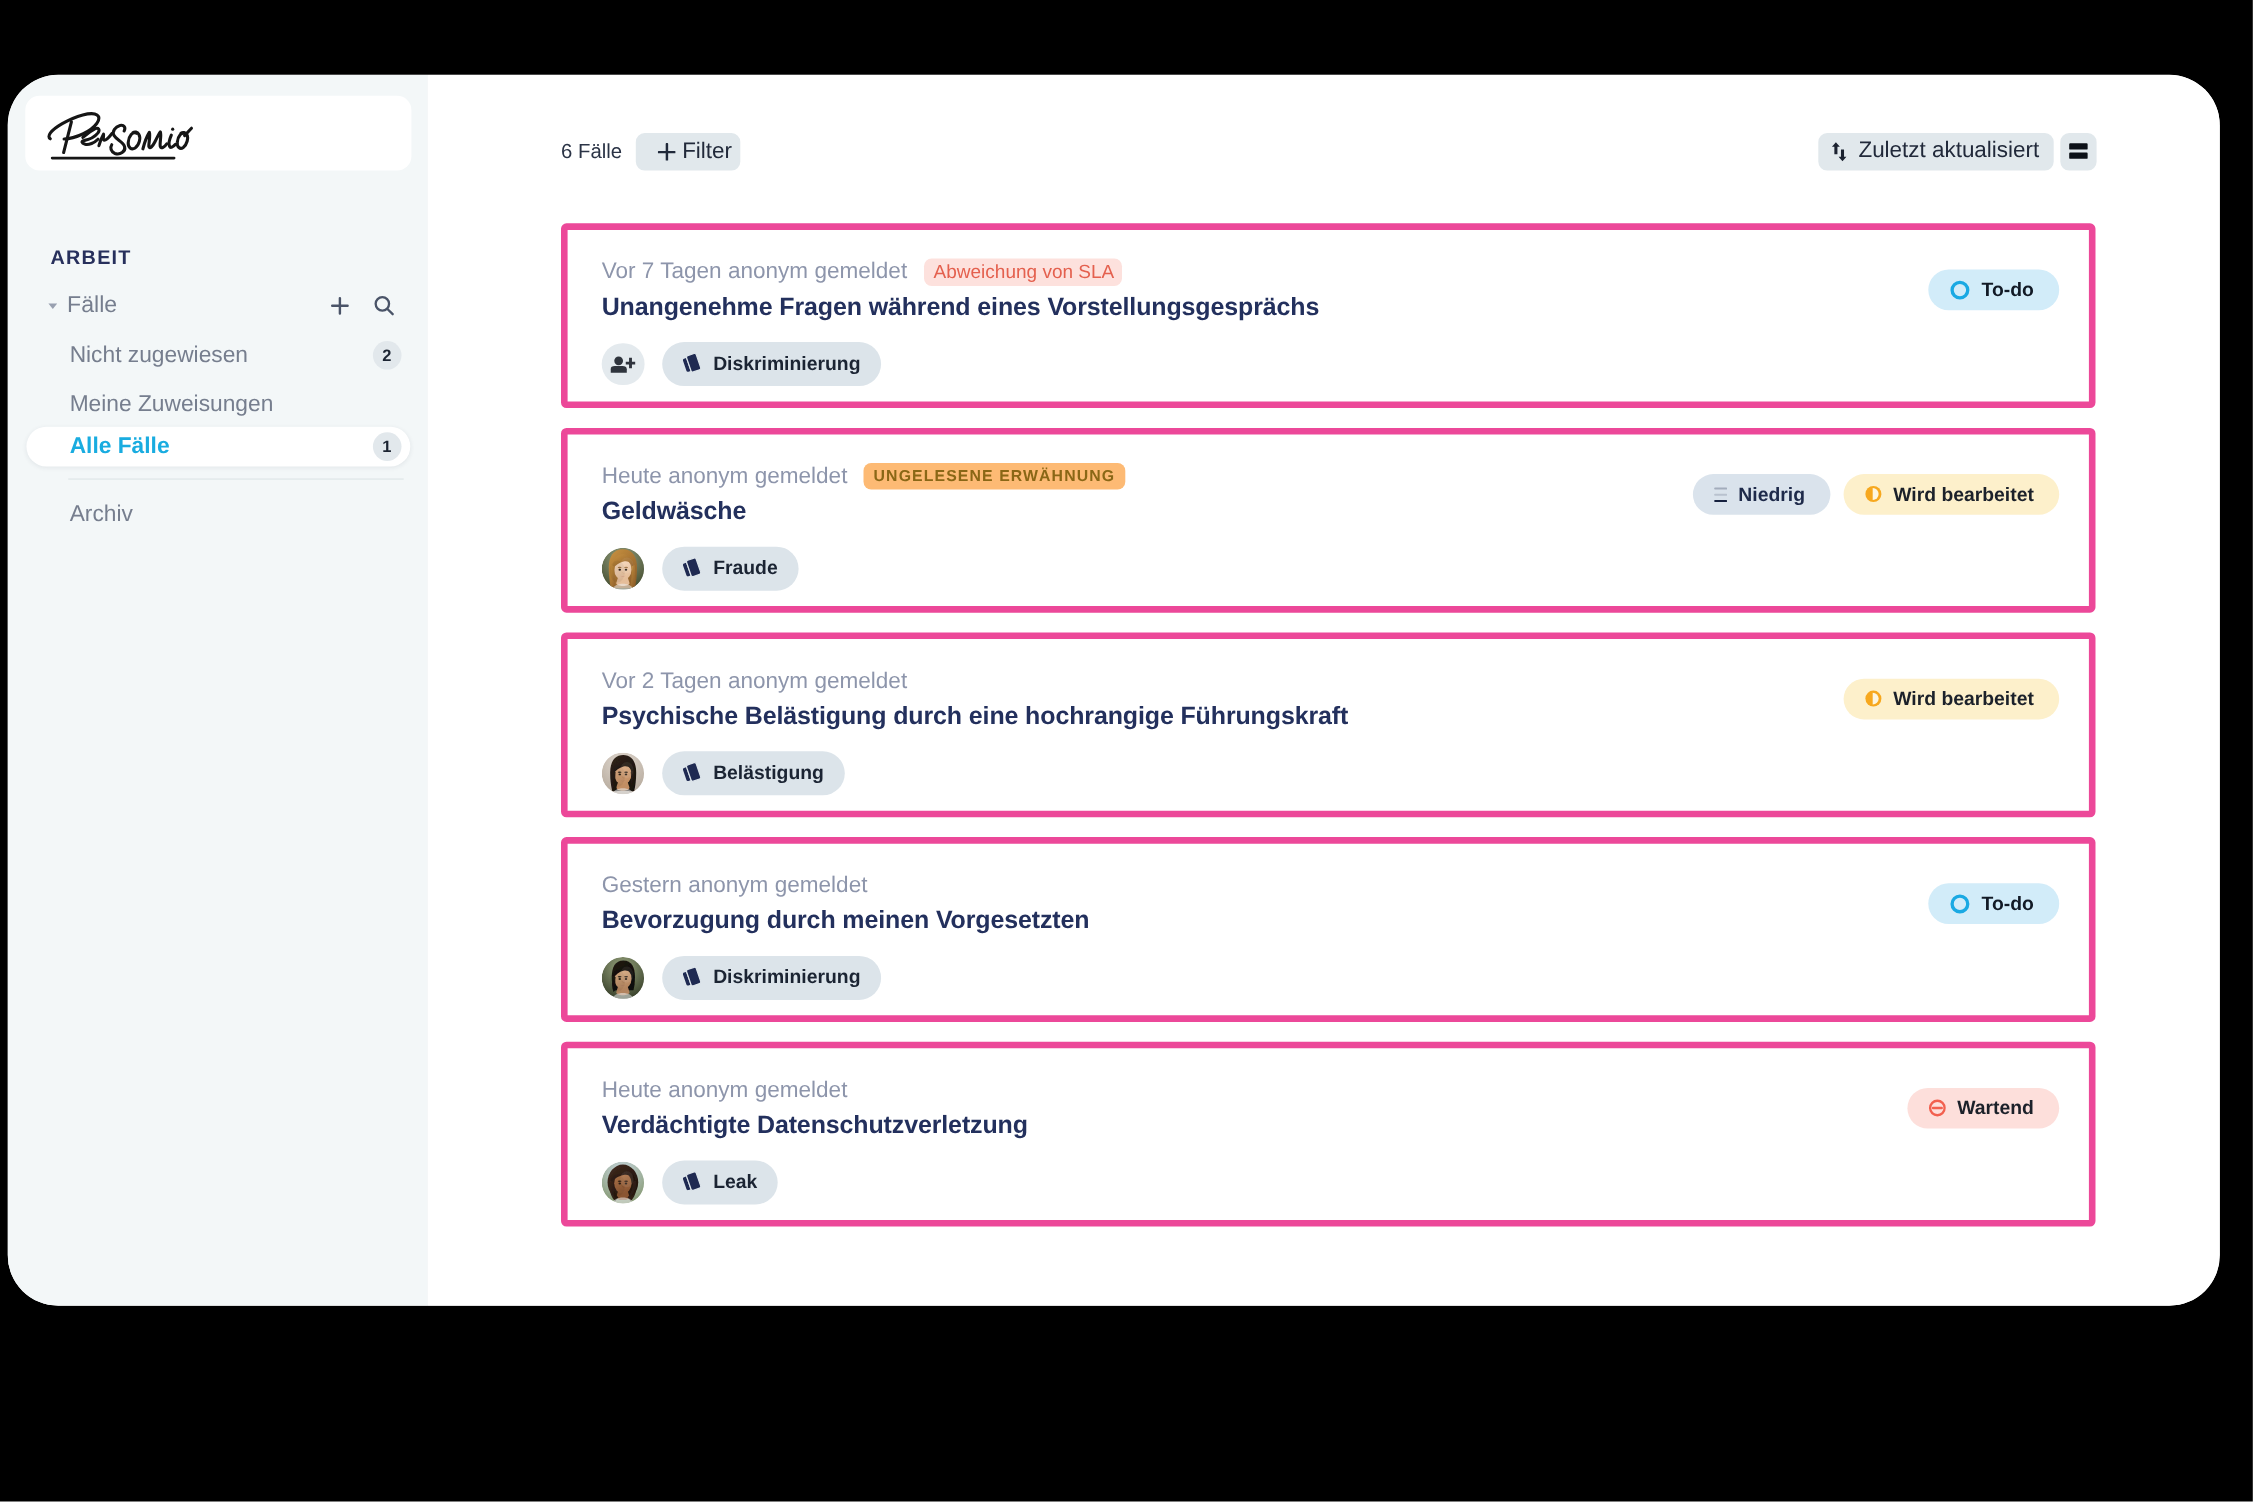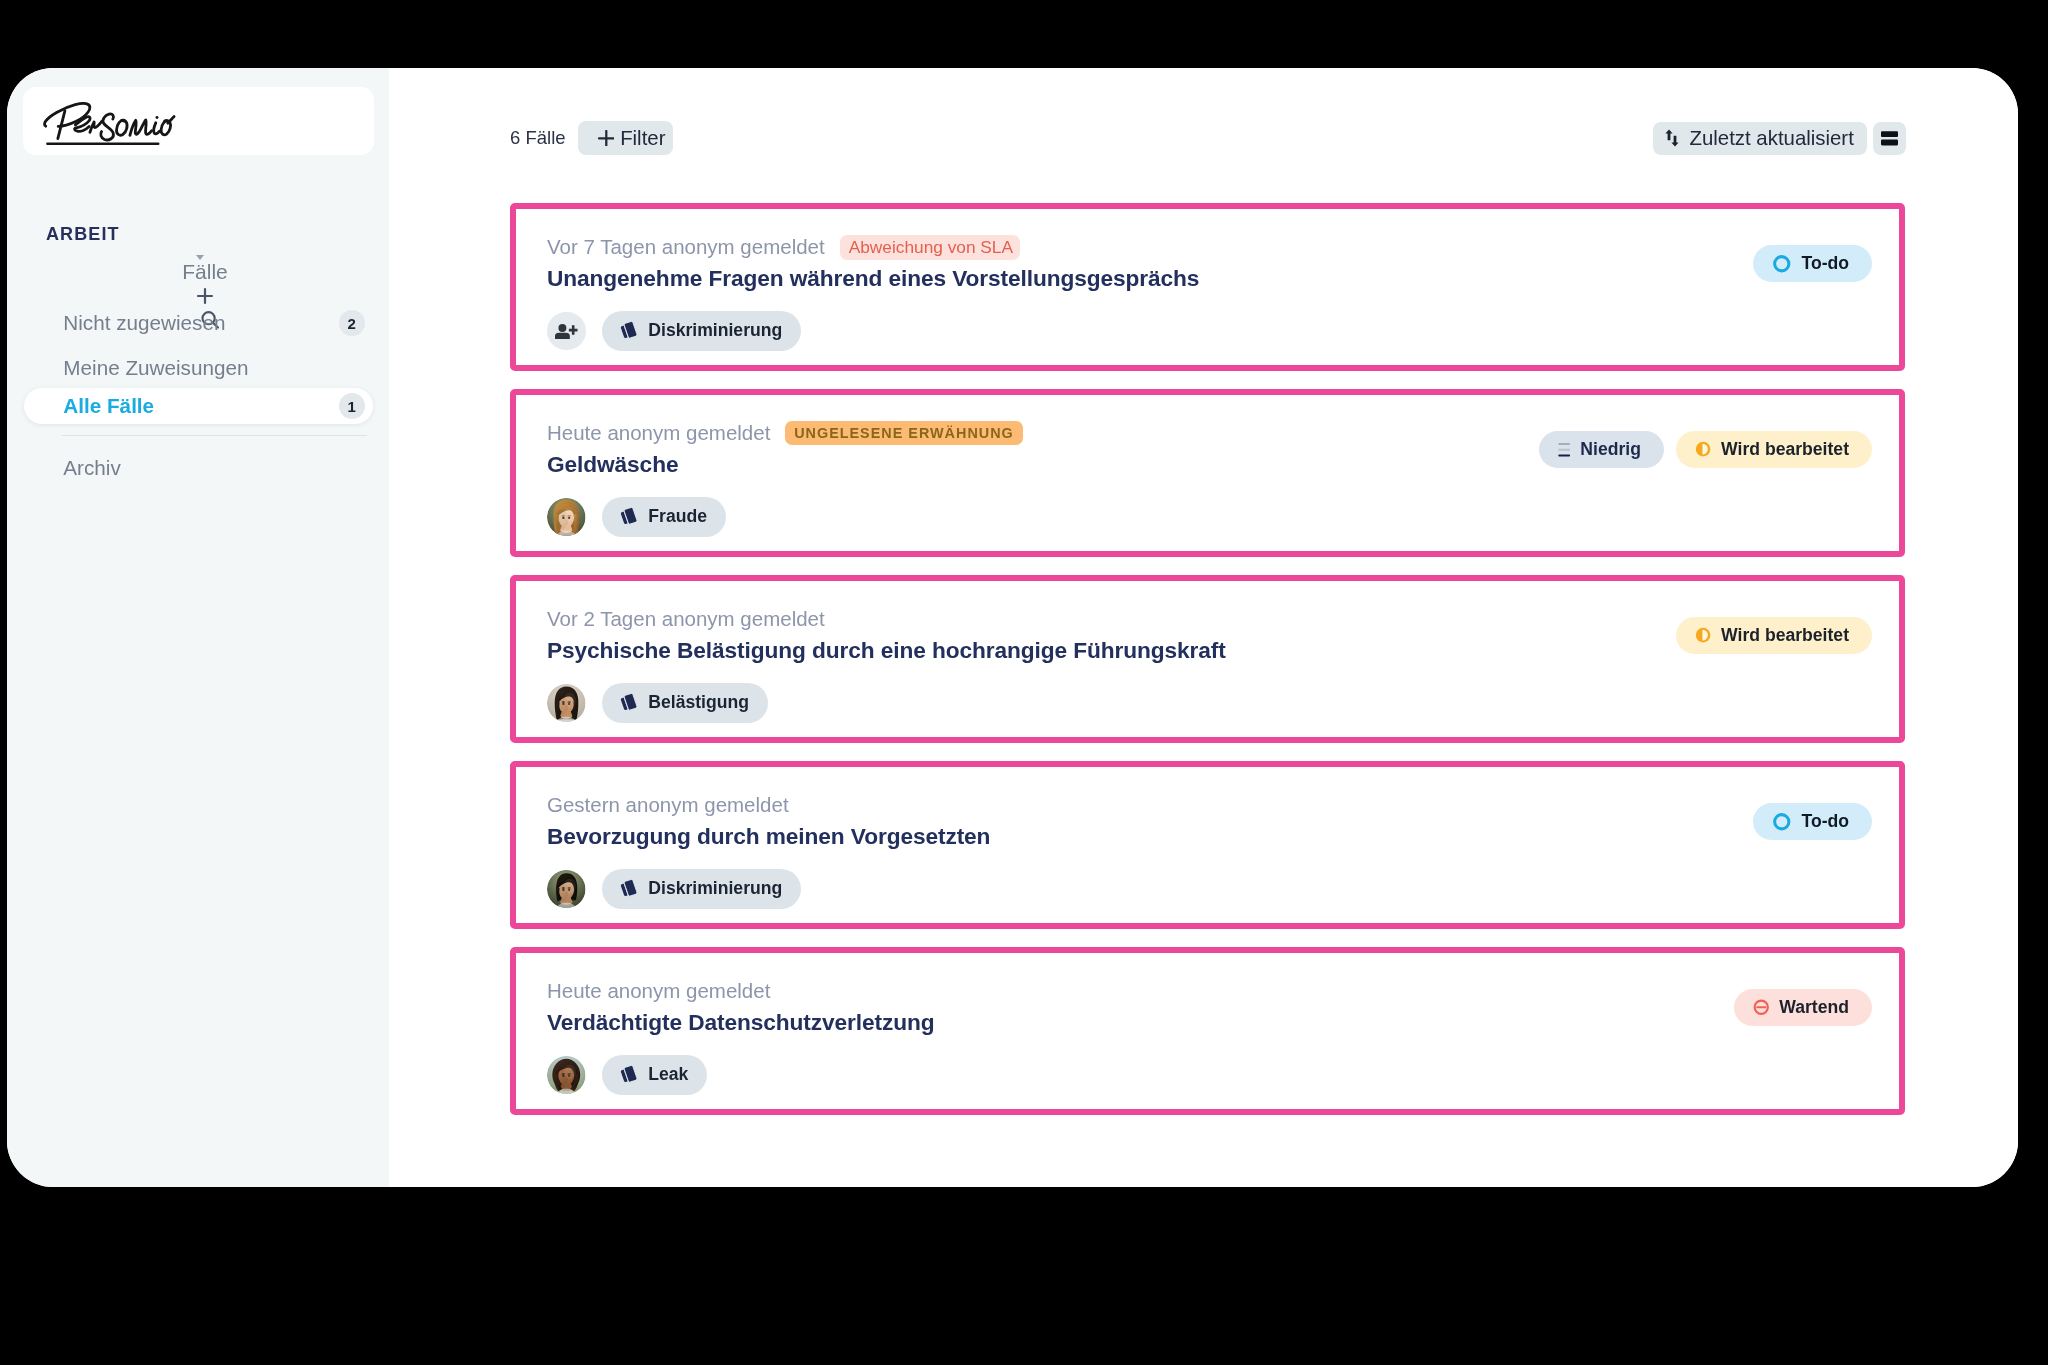--- a/index.html
+++ b/index.html
@@ -15,21 +15,21 @@
   
   .sidebar { width: 382px; flex: 0 0 382px; background: #f3f7f8; position: relative; }
   .logo-box { position: absolute; left: 16px; top: 19px; width: 351px; height: 68px;
               background: #fff; border-radius: 13px; }
   .logo-svg { position: absolute; left: 11px; top: 10px; display: block; }
 
   .nav-section-label { position: absolute; left: 39px; top: 156px; font-size: 18px;
       font-weight: 700; letter-spacing: 1.1px; color: #27305c; }
 
   .nav { position: absolute; left: 0; top: 187px; width: 382px; }
-  .nav-group-row { display: flex; align-items: center; height: 46px; padding-left: 39px; padding-right: 25px; flex-direction: column; }
+  .nav-group-row { display: flex; align-items: center; height: 46px; padding-left: 39px; padding-right: 25px; }
   .caret { width: 0; height: 0; border-left: 4.2px solid transparent; border-right: 4.2px solid transparent;
            border-top: 5.4px solid #98a0b0; margin-right: 8.6px; margin-left: -1.6px; }
   .nav-group-label { font-size: 21px; color: #767e8e; letter-spacing: 0px; flex: 1; }
   .nav-icon-btn { width: 30px; height: 30px; display: flex; align-items: center; justify-content: center; }
 
   .nav-item { display: flex; align-items: center; height: 44.5px; margin: 0 16px 0 17px; padding: 0 8.3px 0 39.3px;
               border-radius: 24px; }
   .nav-item .label { font-size: 20.7px; color: #767e8e; flex: 1; letter-spacing: 0px; }
   .nav-item.active { height: 36px; margin-top: -1.75px; margin-bottom: -1.75px;
       background: #fff; box-shadow: 0 1px 5px rgba(30,40,70,.09); }
@@ -40,21 +40,21 @@
   .nav-sep { height: 1px; background: #dde4e6; margin: 12px 22px 10px 55px; }
 
   
   .main { flex: 1; background: #fff; position: relative; }
   .toolbar { position: absolute; left: 121px; top: 53px; right: 112px; height: 34px; }
   .tb-left { position: absolute; left: 0; top: 0; display: flex; align-items: center; gap: 12px; height: 34px; }
   .count-text { font-size: 18.5px; color: #2b3446; letter-spacing: 0px; }
   .btn-grey { background: #e1e8ec; border-radius: 8px; height: 33.5px; display: inline-flex;
       align-items: center; gap: 6px; padding: 0 8px 0 20px; color: #21293a; font-size: 20.4px;
       border: none; font-family: inherit; }
-  .tb-right { position: absolute; right: 0; top: 0; display: flex; align-items: flex-end; gap: 6px; height: 34px; }
+  .tb-right { position: absolute; right: 0; top: 0; display: flex; align-items: flex-start; gap: 6px; height: 34px; }
   .tb-right .btn-grey { padding: 0 13.2px 0 12.5px; gap: 10px; }
   .icon-sq { width: 33px; height: 33.5px; border-radius: 8px; background: #e1e8ec;
       display: flex; align-items: center; justify-content: center; border: none; }
 
   .cards { position: absolute; left: 121px; top: 135px; right: 113px; }
   .card { background: #fff; border: 6px solid #ec4899; border-radius: 5px; height: 168px;
           margin-bottom: 18px; position: relative; }
   .c-meta { position: absolute; left: 31px; top: 23px; display: flex; align-items: center; gap: 15px; height: 30px; }
   .c-time { font-size: 20.5px; color: #8d95ab; letter-spacing: 0px; }
   .pill-sla { background: #fde1dd; color: #e4604e; font-size: 17.3px; border-radius: 7px;

